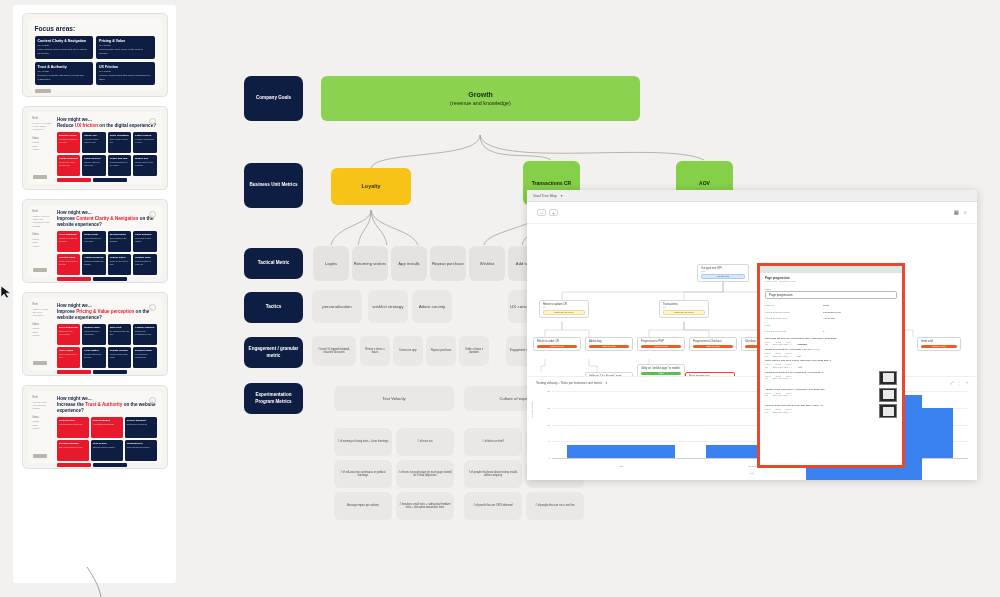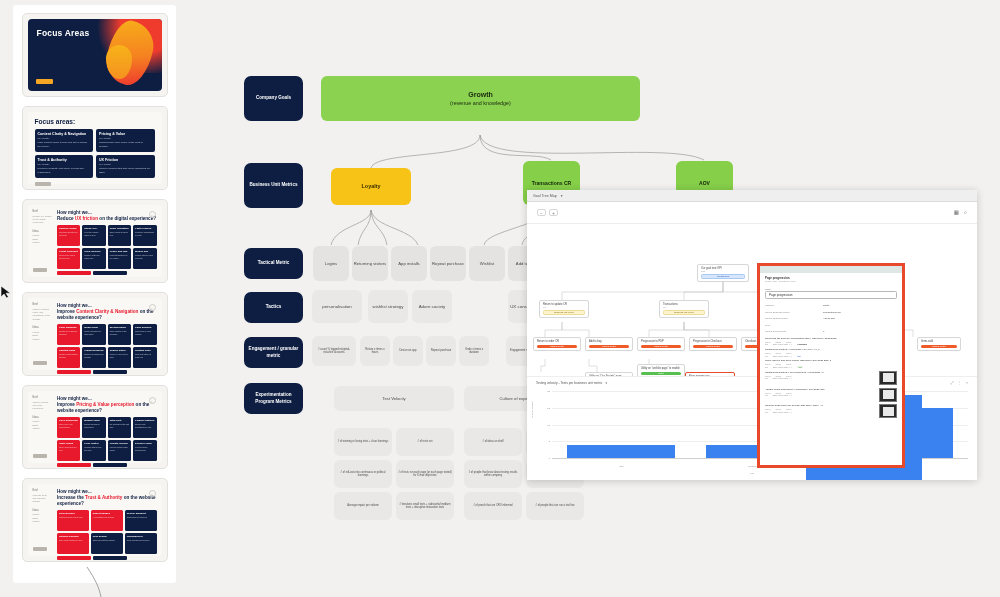--- a/index.html
+++ b/index.html
@@ -180,29 +180,20 @@
   .blue-foot { position:absolute; left:806px; top:395px; width:116px; height:85px;
                background:#3b82f1; z-index:5; }
 </style>
 </head>
 <body>
 
 <div id="root">
 
   <div class="slide-panel">
 
-    <div class="slide-thumb">
-      <div class="s1">
-        <div class="s1-blob"></div>
-        <div class="s1-blob2"></div>
-        <div class="s1-blob3"></div>
-        <div class="s1-title">Focus Areas</div>
-        <div class="s1-tag"></div>
-      </div>
-    </div>
 
     <div class="slide-thumb">
       <div class="s2">
         <div class="s2-h">Focus areas:</div>
         <div class="s2-grid">
           <div class="s2-card">
             <b>Content Clarity &amp; Navigation</b>
             <i>Key priority</i>
             <i>Make content easier to scan and act on across the journey</i>
           </div>

